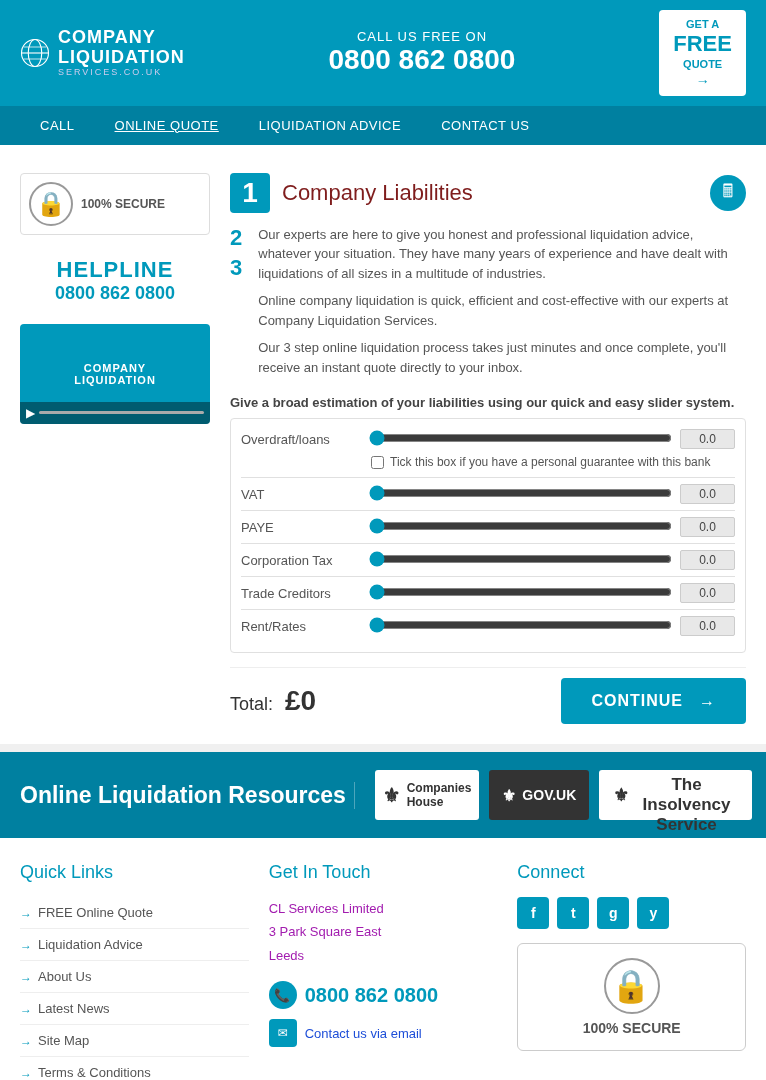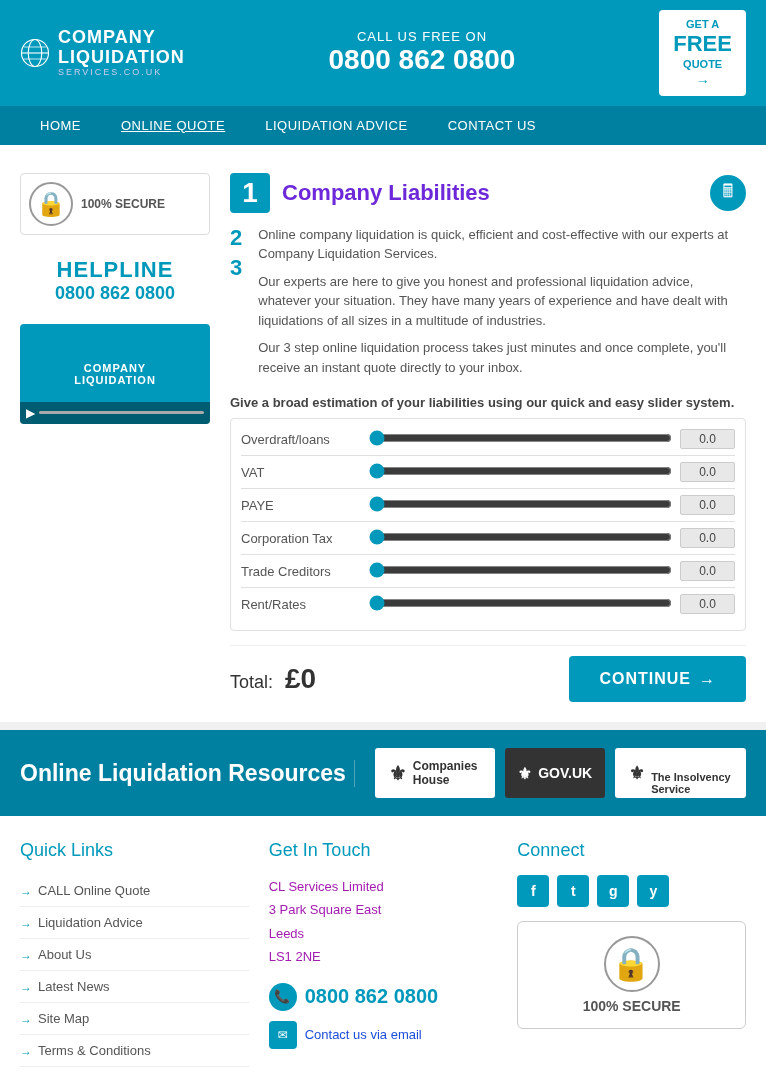--- a/index.html
+++ b/index.html
@@ -38,40 +38,40 @@
     .video-thumb { background: #0099bb; width: 100%; height: 100px; border-radius: 4px; display: flex; align-items: center; justify-content: center; position: relative; overflow: hidden; margin-top: 10px; }
     .video-inner { color: white; text-align: center; font-size: 11px; font-weight: bold; text-transform: uppercase; letter-spacing: 1px; }
     .video-controls { background: rgba(0,0,0,0.4); width: 100%; padding: 4px 6px; position: absolute; bottom: 0; display: flex; align-items: center; gap: 4px; }
     .play-btn { color: white; font-size: 12px; }
     .progress-bar-video { flex: 1; height: 3px; background: #aaa; border-radius: 2px; }
 
     
     .content-area { flex: 1; }
     .step-header { display: flex; align-items: center; gap: 12px; margin-bottom: 12px; }
     .step-num { background: #0099bb; color: white; font-size: 28px; font-weight: bold; width: 40px; height: 40px; display: flex; align-items: center; justify-content: center; border-radius: 4px; flex-shrink: 0; }
-    .step-title { color: #6d28d9; font-size: 22px; font-weight: bold; }
+    .step-title { color: #7f1d1d; font-size: 22px; font-weight: normal; }
     .calc-icon { margin-left: auto; background: #0099bb; color: white; width: 36px; height: 36px; border-radius: 50%; display: flex; align-items: center; justify-content: center; font-size: 18px; }
 
     .description p { margin-bottom: 8px; font-size: 13px; line-height: 1.5; color: #555; }
 
     
     .slider-section { border: 1px solid #e0e0e0; border-radius: 4px; padding: 10px; margin-top: 8px; }
     .slider-row { display: flex; align-items: center; gap: 8px; margin-bottom: 6px; }
     .slider-label-text { width: 120px; font-size: 13px; color: #555; flex-shrink: 0; }
     .slider-track { flex: 1; }
     .slider-track input[type=range] { width: 100%; accent-color: #0099bb; }
     .slider-value { background: #e8e8e8; border: 1px solid #ccc; width: 55px; text-align: center; padding: 2px 4px; font-size: 12px; border-radius: 2px; }
     .checkbox-row { display: flex; align-items: center; gap: 6px; margin: 4px 0 8px 130px; font-size: 12px; color: #555; }
     .divider { border: none; border-top: 1px solid #e0e0e0; margin: 6px 0; }
 
     
     .total-row { display: flex; align-items: center; justify-content: space-between; margin-top: 14px; padding-top: 10px; border-top: 1px solid #eee; }
     .total-text { font-size: 18px; color: #333; }
     .total-amount { font-size: 28px; font-weight: bold; color: #333; }
-    .continue-btn { background: #0099bb; color: white; border: none; padding: 14px 30px; font-size: 16px; font-weight: bold; border-radius: 4px; cursor: pointer; display: flex; align-items: center; gap: 8px; letter-spacing: 1px; }
+    .continue-btn { background: #0099bb; color: white; border: none; padding: 14px 30px; font-size: 16px; font-weight: bold; border-radius: 4px; cursor: pointer; display: flex; align-items: center; gap: 16px; letter-spacing: 1px; }
 
     
     .resources-bar { background: #0080a0; padding: 18px 20px; display: flex; align-items: center; gap: 20px; margin-top: 8px; }
     .resources-label { color: white; font-size: 23px; font-weight: bold; flex-shrink: 0; padding-right: 8px; border-right: 1px solid rgba(255,255,255,0.3); }
     .resource-links { display: flex; gap: 10px; align-items: center; }
     .resource-logo { background: white; padding: 8px 14px; border-radius: 3px; font-size: 12px; font-weight: bold; color: #333; display: flex; align-items: center; gap: 6px; height: 50px; min-width: 100px; justify-content: center; }
     .resource-logo.gov { background: #333; color: white; }
     .resource-logo.insolvency { background: white; color: #333; }
 
     
@@ -117,21 +117,21 @@
   </div>
   <div class="get-quote-badge">
     <div style="font-size:11px;">GET A</div>
     <div class="free" style="font-size:22px;font-weight:bold;color:#0099bb;">FREE</div>
     <div style="font-size:11px;">QUOTE</div>
     <div style="color:#0099bb;font-size:14px;">→</div>
   </div>
 </div>
 
 <div class="nav">
-  <a href="#">HOME</a>
+  <a href="#">CALL</a>
   <a href="#" class="active">ONLINE QUOTE</a>
   <a href="#">LIQUIDATION ADVICE</a>
   <a href="#">CONTACT US</a>
 </div>
 
 <div class="white-strip"></div>
 
 <div class="main-content">
 
   <div class="sidebar">
@@ -160,36 +160,40 @@
       <div class="step-title">Company Liabilities</div>
       <div class="calc-icon">🖩</div>
     </div>
 
     <div style="display:flex;gap:16px;margin-bottom:10px;">
       <div style="display:flex;flex-direction:column;gap:4px;">
         <div style="color:#0099bb;font-size:22px;font-weight:bold;">2</div>
         <div style="color:#0099bb;font-size:22px;font-weight:bold;">3</div>
       </div>
       <div class="description">
+        <p>Our experts are here to give you honest and professional liquidation advice, whatever your situation. They have many years of experience and have dealt with liquidations of all sizes in a multitude of industries.</p>
         <p>Online company liquidation is quick, efficient and cost-effective with our experts at Company Liquidation Services.</p>
-        <p>Our experts are here to give you honest and professional liquidation advice, whatever your situation. They have many years of experience and have dealt with liquidations of all sizes in a multitude of industries.</p>
         <p>Our 3 step online liquidation process takes just minutes and once complete, you'll receive an instant quote directly to your inbox.</p>
       </div>
     </div>
 
     <p style="font-weight:bold;font-size:13px;margin-bottom:8px;">Give a broad estimation of your liabilities using our quick and easy slider system.</p>
 
     <div class="slider-section">
 
       <div class="slider-row">
         <div class="slider-label-text">Overdraft/loans</div>
         <div class="slider-track">
           <input type="range" min="0" max="100000" value="0" style="width: 100%;">
         </div>
         <div class="slider-value">0.0</div>
+      </div>
+      <div class="checkbox-row">
+        <input type="checkbox" style="">
+        <span>Tick this box if you have a personal guarantee with this bank</span>
       </div>
 
       <hr class="divider">
 
       <div class="slider-row">
         <div class="slider-label-text">VAT</div>
         <div class="slider-track">
           <input type="range" min="0" max="100000" value="0" style="width: 100%;">
         </div>
         <div class="slider-value">0.0</div>
@@ -256,32 +260,32 @@
     <div class="resource-logo">
       <span style="font-size:20px;">⚜</span>
       <span>Companies House</span>
     </div>
     <div class="resource-logo gov">
       <span style="font-size:16px;">⚜</span>
       <span style="font-weight:bold;font-size:14px;">GOV.UK</span>
     </div>
     <div class="resource-logo insolvency">
       <span style="font-size:18px;">⚜</span>
-      <span style="font-size:11px;margin-top:20px;">The Insolvency Service</span>
+      <span style="font-size:17px;text-align:center;margin-top:20px;">The Insolvency Service</span>
     </div>
   </div>
 </div>
 
 <div class="footer-cols">
 
   <div class="footer-col">
     <div class="footer-col-title">Quick Links</div>
     <a href="#" class="footer-link">
       <span class="footer-link-arrow">→</span>
-      <span>CALL Online Quote</span>
+      <span>FREE Online Quote</span>
     </a>
     <a href="#" class="footer-link">
       <span class="footer-link-arrow">→</span>
       <span>Liquidation Advice</span>
     </a>
     <a href="#" class="footer-link">
       <span class="footer-link-arrow">→</span>
       <span>About Us</span>
     </a>
     <a href="#" class="footer-link">
@@ -298,21 +302,20 @@
     </a>
 
   </div>
 
   <div class="footer-col">
     <div class="footer-col-title">Get In Touch</div>
     <div class="address-text">
       <div>CL Services Limited</div>
       <div>3 Park Square East</div>
       <div>Leeds</div>
-      <div>LS1 2NE</div>
     </div>
     <div class="phone-row">
       <div class="phone-icon-circle">📞</div>
       <div class="footer-phone">0800 862 0800</div>
     </div>
     <div class="email-row">
       <div class="email-icon-circle">✉</div>
       <a href="#" class="email-link">Contact us via email</a>
     </div>
   </div>

